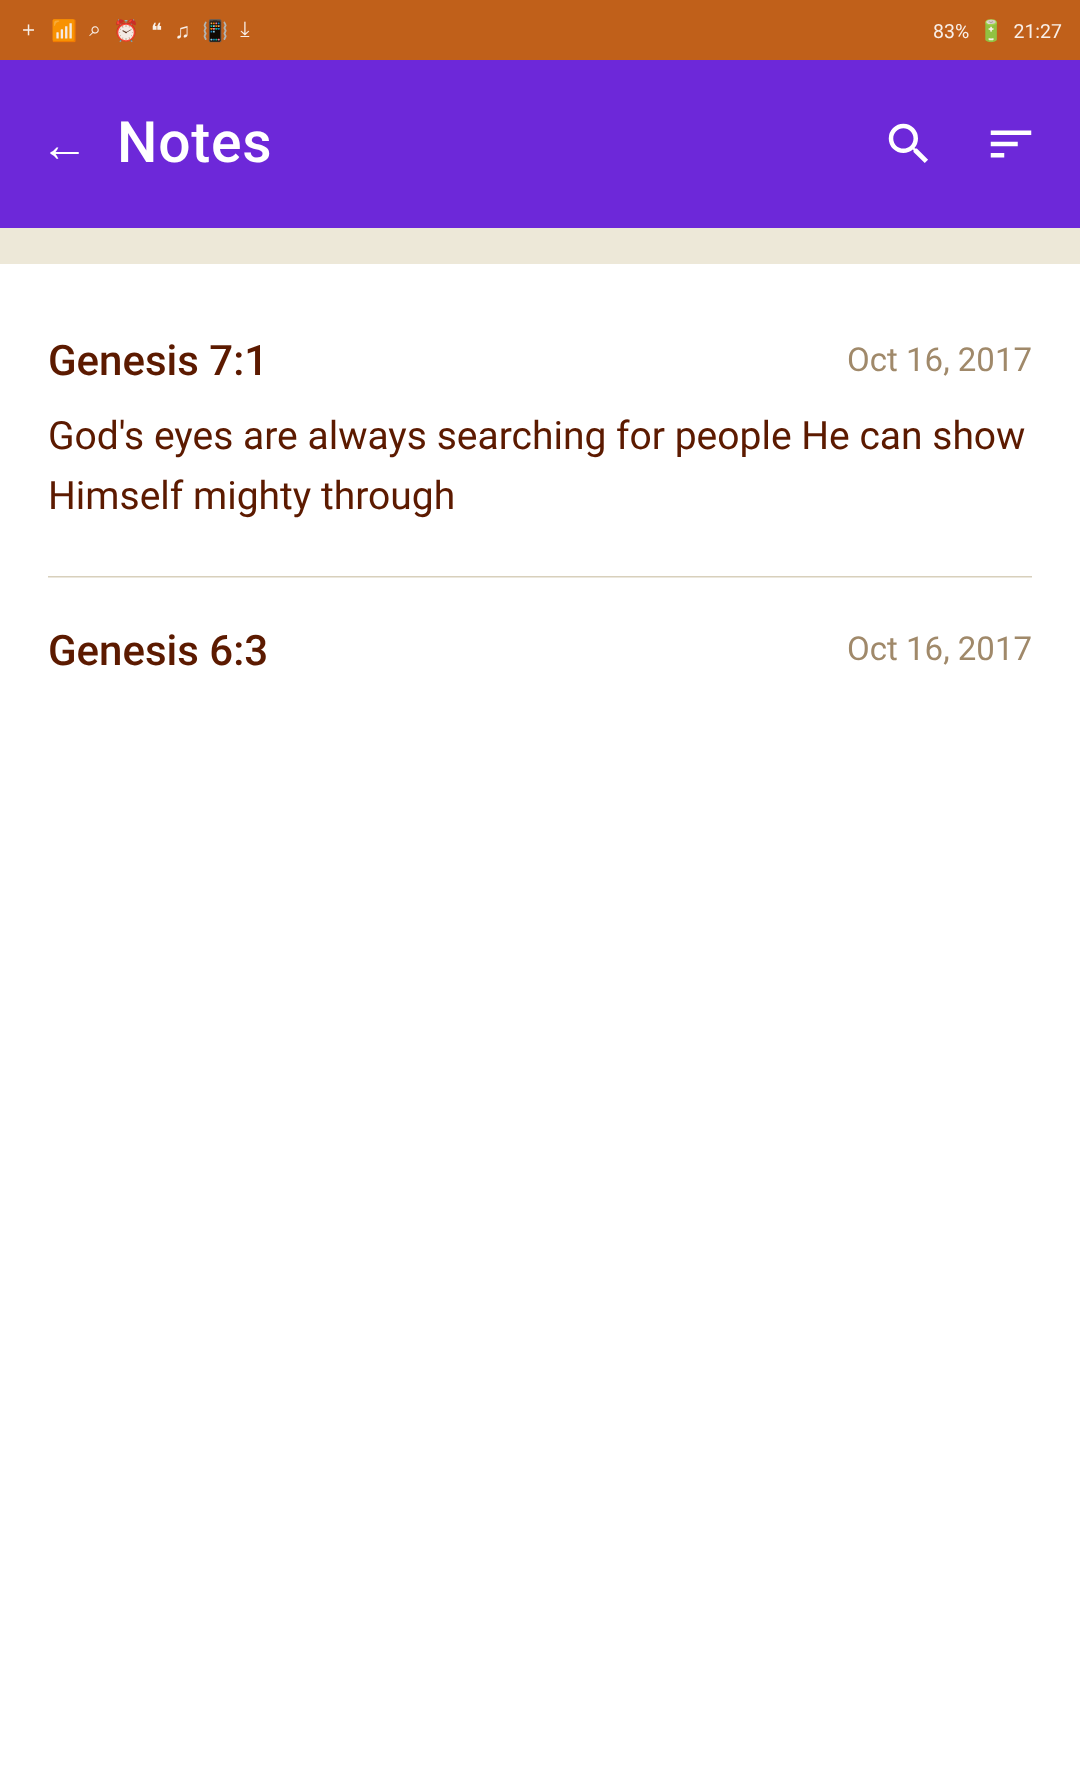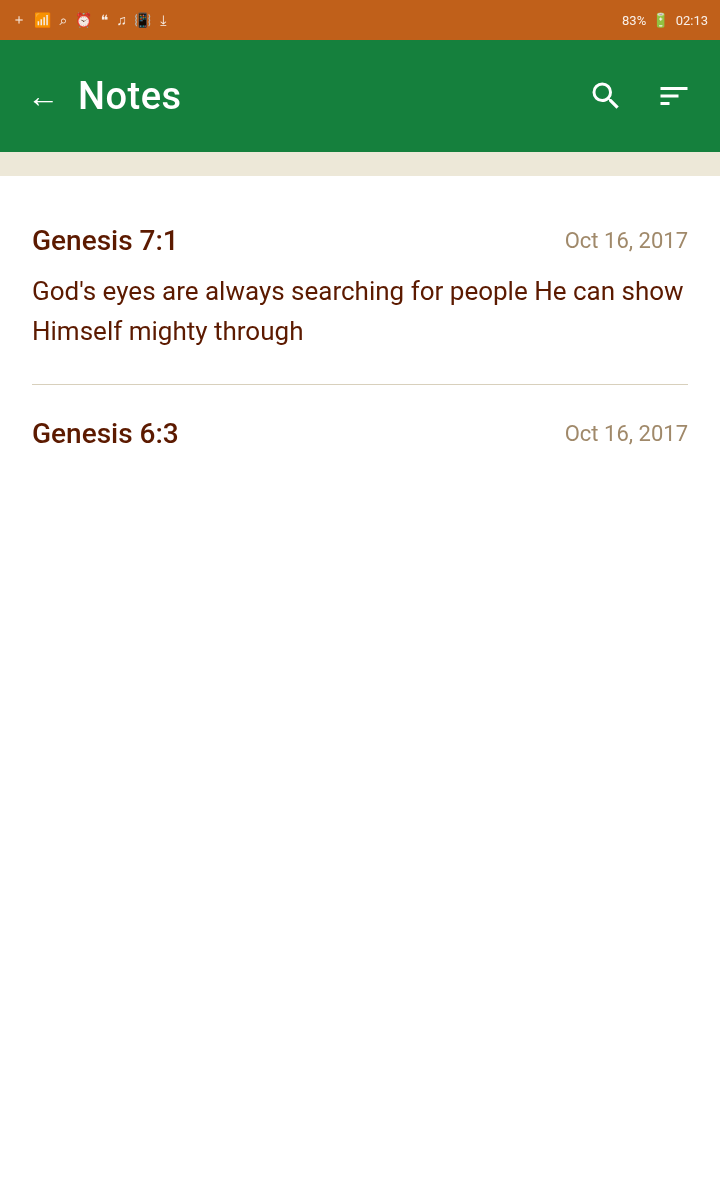--- a/index.html
+++ b/index.html
@@ -46,21 +46,21 @@
 
     .status-text {
       color: white;
       font-size: 13px;
       opacity: 0.9;
     }
 
     .toolbar {
       width: 100%;
       height: 112px;
-      background-color: #15803d;
+      background-color: #6d28d9;
       display: flex;
       align-items: center;
       justify-content: space-between;
       padding: 0 28px;
     }
 
     .toolbar-left {
       display: flex;
       align-items: center;
       gap: 20px;
@@ -158,21 +158,21 @@
     <span class="status-icon">⌕</span>
     <span class="status-icon">⏰</span>
     <span class="status-icon">❝</span>
     <span class="status-icon">♫</span>
     <span class="status-icon">📳</span>
     <span class="status-icon">⤓</span>
   </div>
   <div class="status-bar-right">
     <span class="status-text">83%</span>
     <span class="status-icon">🔋</span>
-    <span class="status-text">02:13</span>
+    <span class="status-text">21:27</span>
   </div>
 </div>
 
 <div class="toolbar">
   <div class="toolbar-left">
     <div class="back-arrow"></div>
     <span class="toolbar-title">Notes</span>
   </div>
   <div class="toolbar-right">
     <svg class="search-svg" viewBox="0 0 24 24" fill="white">

